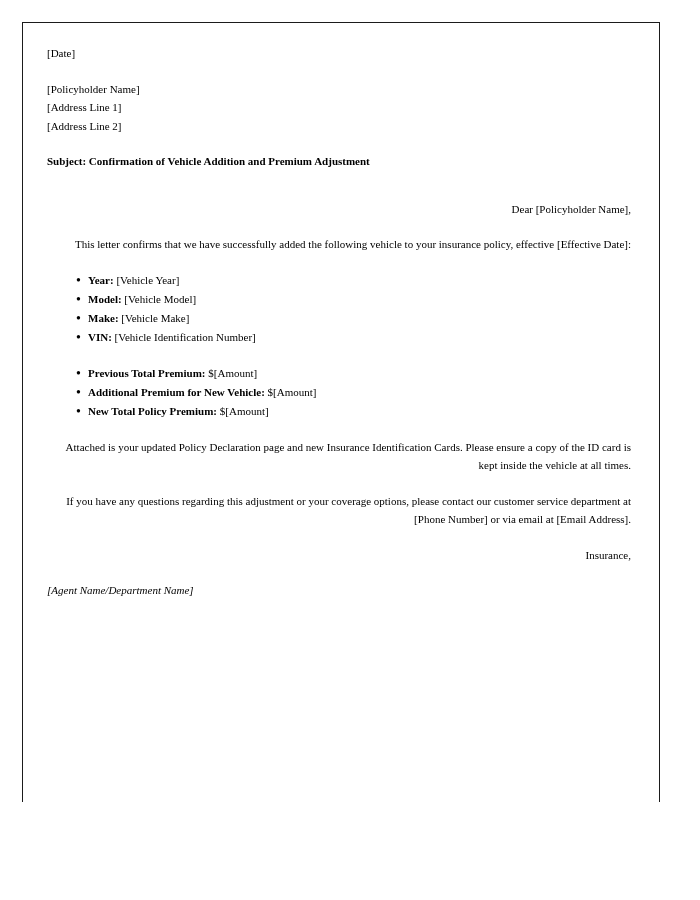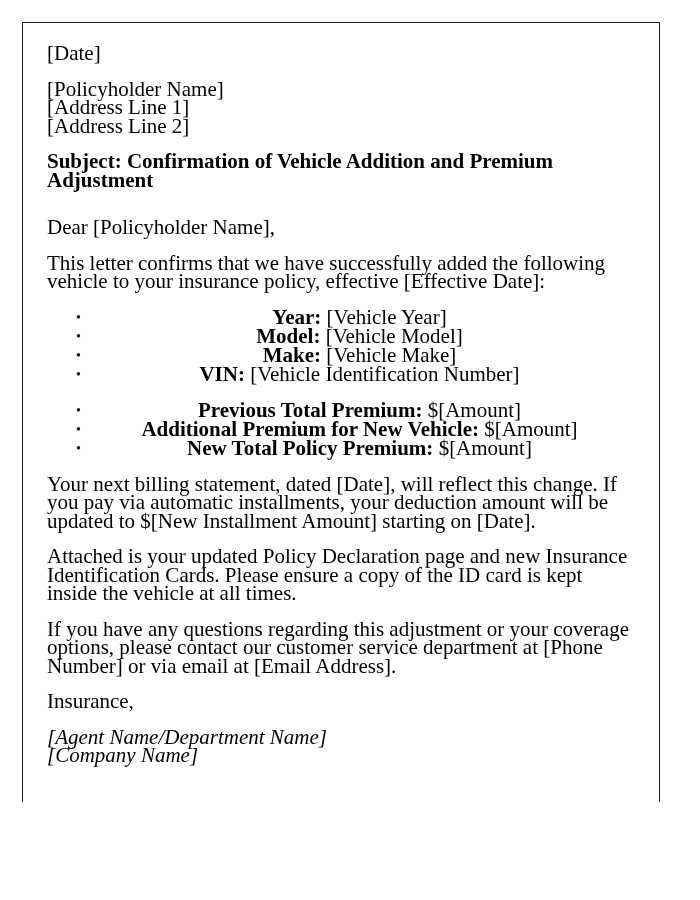--- a/index.html
+++ b/index.html
@@ -27,46 +27,45 @@
     border-right: 1.5px solid #1b1b1b;
     border-bottom: none;
     box-sizing: border-box;
   }
 
   .letter {
     position: absolute;
     left: 47px;
     top: 44px;
     width: 584px;
-    font-size: 21px;
+    font-size: 11px;
     line-height: 18.5px;
   }
 
   .blk {
     margin: 0 0 17px 0;
   }
   .blk:last-child { margin-bottom: 0; font-style: italic; }
 
   .line { display: block; }
 
   .subject {
     font-weight: bold;
     margin: 0 0 29px 0;
   }
 
   .para {
     margin: 0 0 17px 0;
-    text-align: left;
+    text-align: right;
   }
 
   ul.bullets {
     margin: 0 0 17px 0;
     padding: 0 0 0 41px;
     list-style: none;
-    text-align: center;
   }
   ul.bullets li {
     position: relative;
     margin: 0;
     padding: 0;
     line-height: 19px;
   }
   ul.bullets li::before {
     content: "\2022";
     position: absolute;
@@ -130,27 +129,25 @@
     <li>
       <span class="lbl">Additional Premium for New Vehicle:</span>
       <span>$[Amount]</span>
     </li>
     <li>
       <span class="lbl">New Total Policy Premium:</span>
       <span>$[Amount]</span>
     </li>
   </ul>
 
-  <p class="para">Your next billing statement, dated [Date], will reflect this change. If you pay via automatic installments, your deduction amount will be updated to $[New Installment Amount] starting on [Date].</p>
 
   <p class="para">Attached is your updated Policy Declaration page and new Insurance Identification Cards. Please ensure a copy of the ID card is kept inside the vehicle at all times.</p>
 
   <p class="para">If you have any questions regarding this adjustment or your coverage options, please contact our customer service department at [Phone Number] or via email at [Email Address].</p>
 
 
   <p class="para">Insurance,</p>
 
   <div class="blk sig-block">
     <span class="line">[Agent Name/Department Name]</span>
-    <span class="line">[Company Name]</span>
   </div>
 
 </div>
 
 </body></html>

